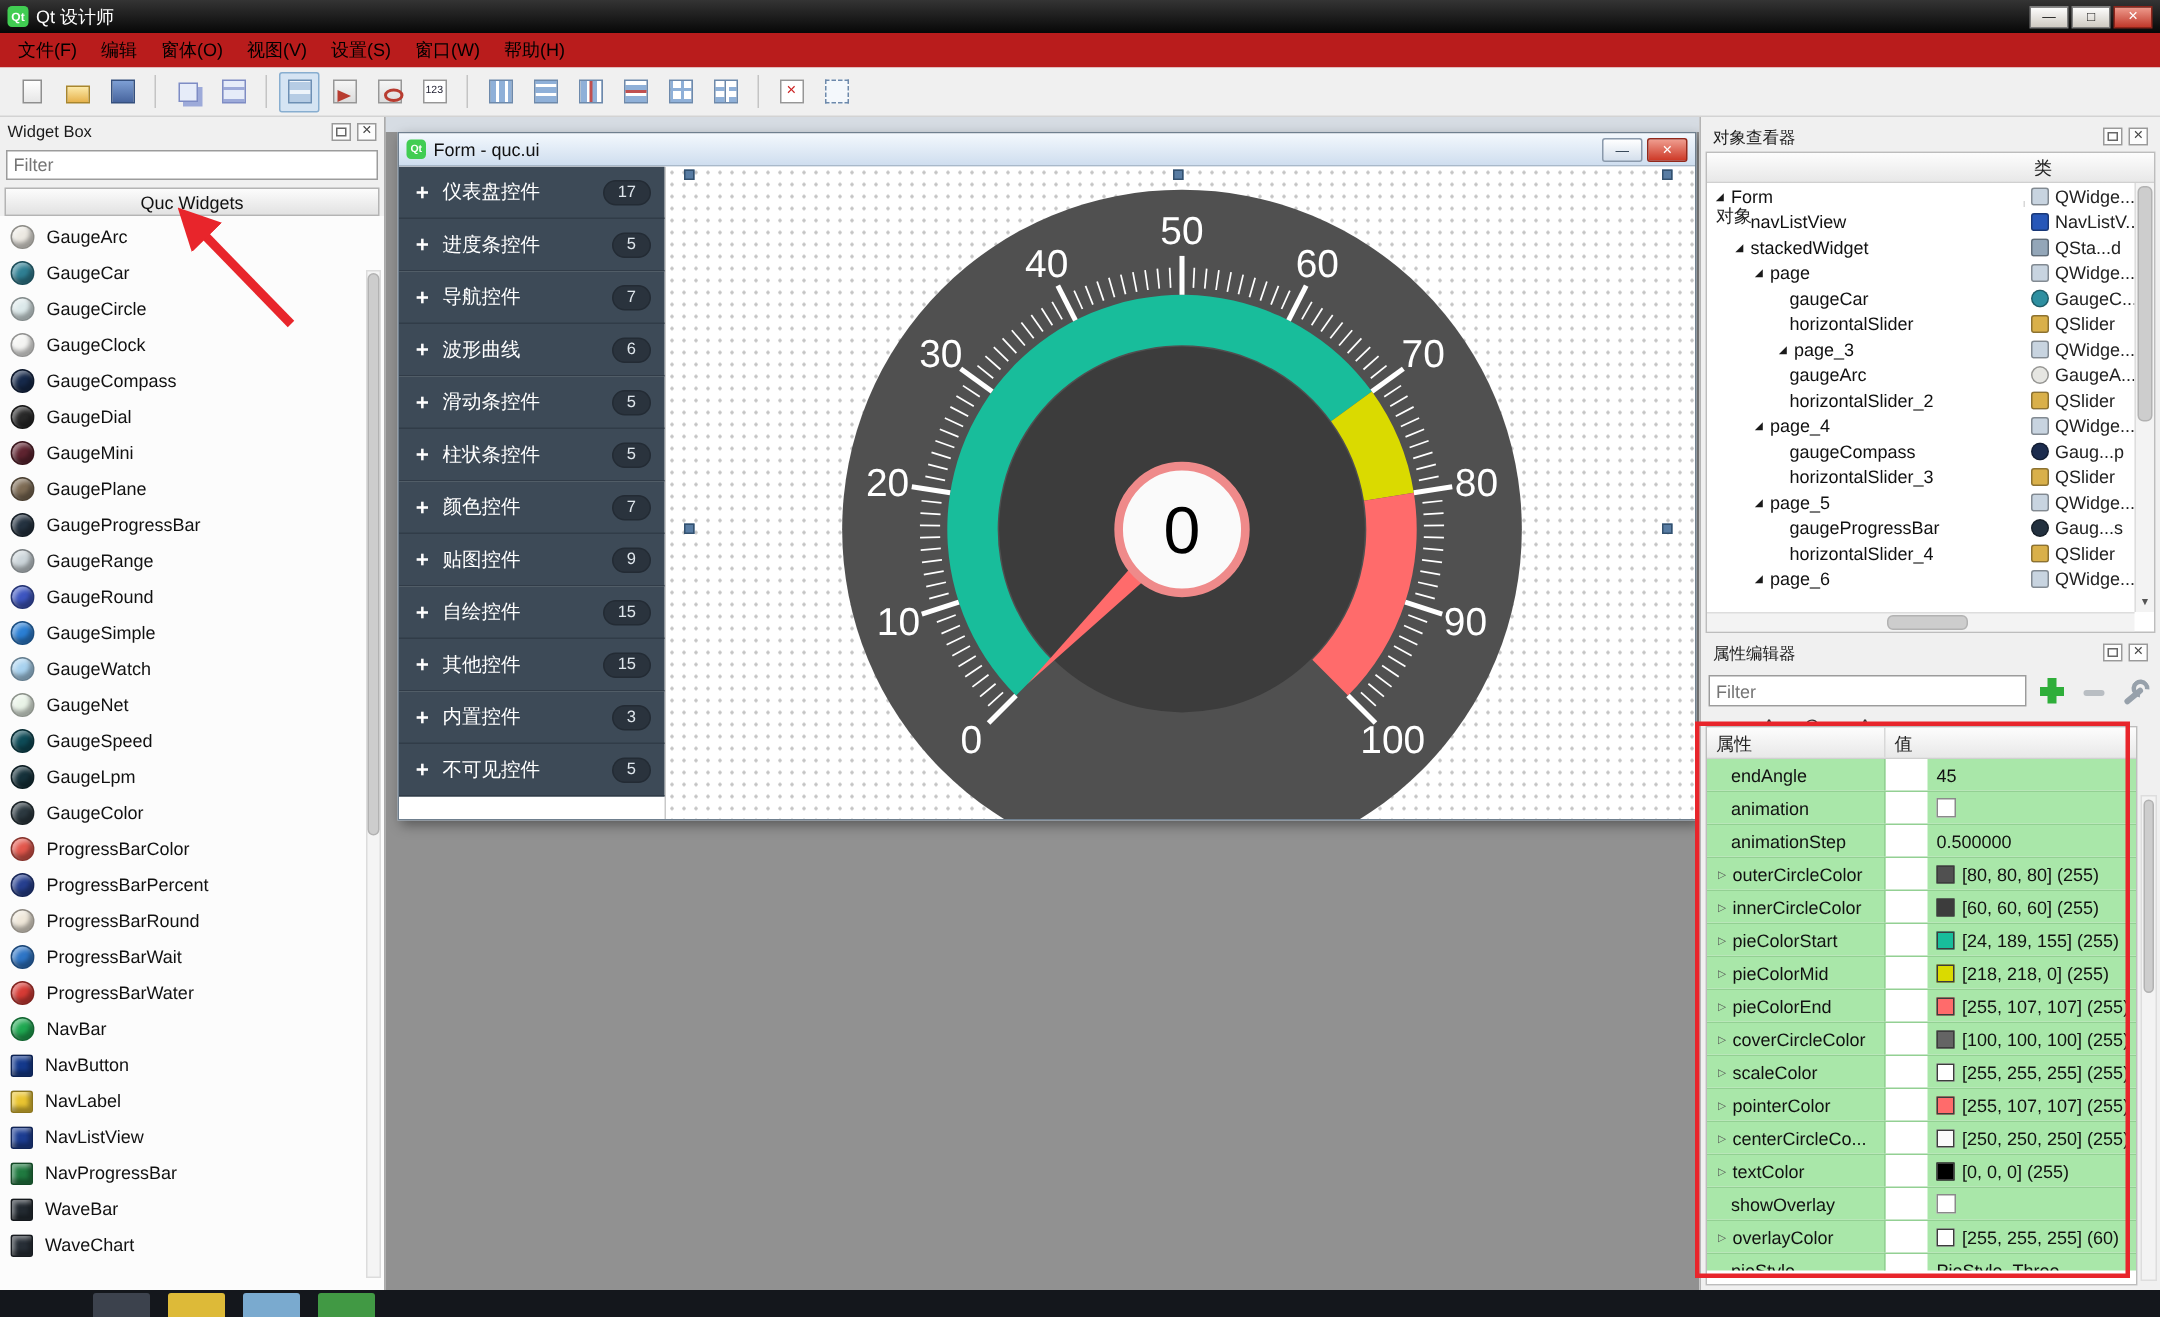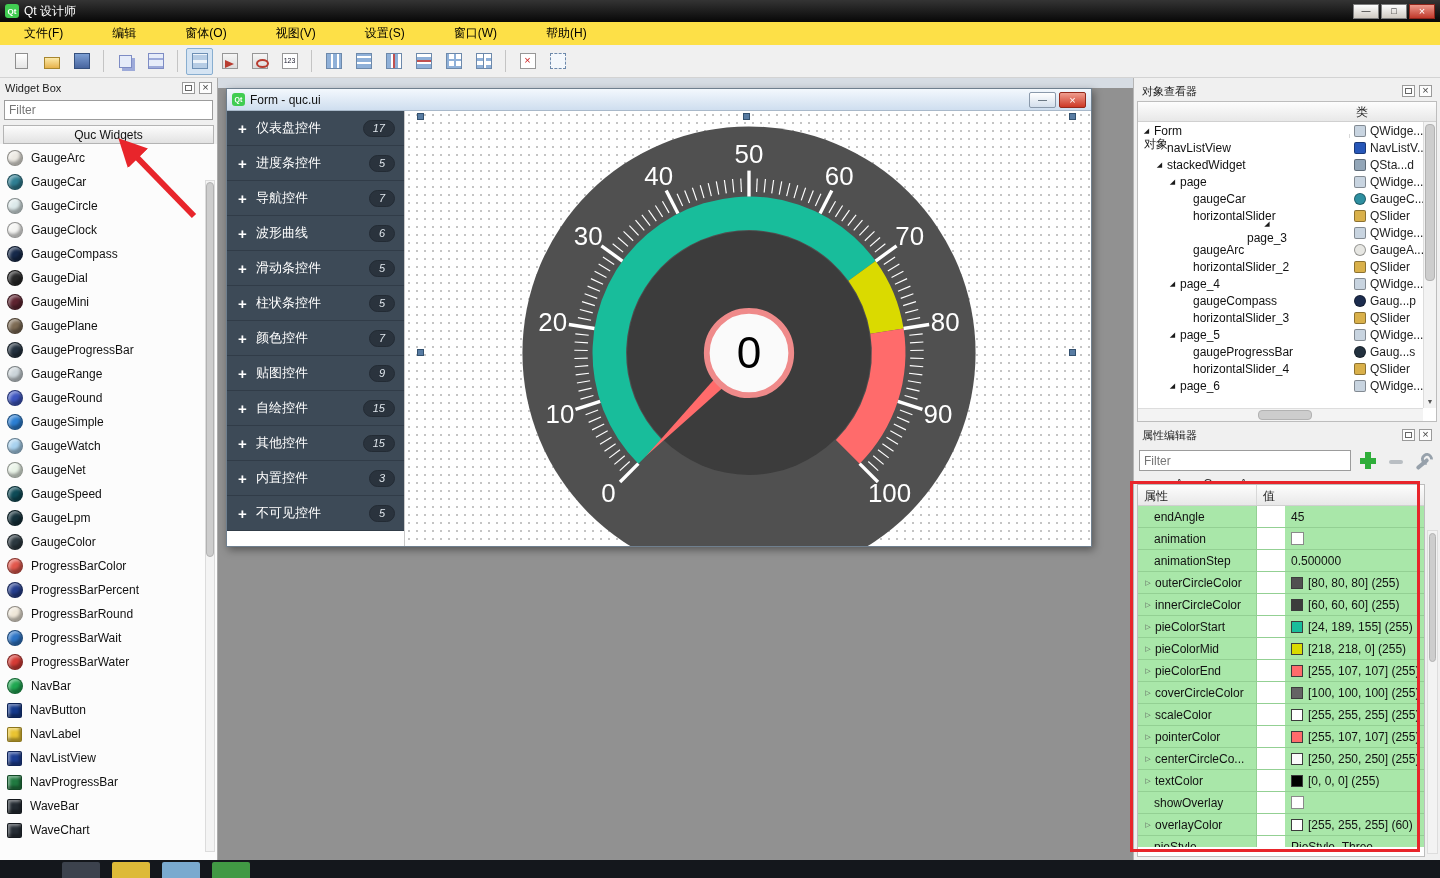--- a/index.html
+++ b/index.html
@@ -9,21 +9,21 @@
   
   .titlebar{height:22px;background:linear-gradient(#343434,#070707);display:flex;align-items:center;padding:0 5px;color:#fff;flex:none;}
   .qt-logo{width:14px;height:14px;border-radius:3px;background:#41cd52;color:#fff;font-size:8px;font-weight:bold;display:flex;align-items:center;justify-content:center;margin-right:5px;flex:none;}
   .qt-logo::before{content:'Qt';}
   .tb-title{font-size:12px;}
   .win-btns{margin-left:auto;display:flex;gap:2px;}
   .win-btn{width:26px;height:15px;background:linear-gradient(#fdfdfd,#cfcac2);border:1px solid #7d7d7d;display:flex;align-items:center;justify-content:center;font-size:9px;line-height:9px;color:#111;}
   .win-btn.close{background:linear-gradient(#ee9a8c,#c0392b);border-color:#8c241a;color:#fff;font-size:11px;}
 
   
-  .menubar{height:23px;background:#fde047;display:flex;align-items:center;padding:0 16px;flex:none;gap:33px;}
+  .menubar{height:23px;background:#b91c1c;display:flex;align-items:center;padding:0 4px;flex:none;}
   .menu-item{font-size:12px;padding:3px 8px;color:#000;}
   .toolbar{height:33px;background:#f0f0f0;display:flex;align-items:center;padding:0 8px;border-bottom:1px solid #d3d3d3;gap:3px;flex:none;}
   .tool{width:27px;height:27px;display:flex;align-items:center;justify-content:center;border:1px solid transparent;border-radius:2px;flex:none;}
   .tool.pressed{background:#d5e4f3;border-color:#88aed0;}
   .tool-sep{width:1px;height:22px;background:#c4c4c4;margin:0 5px;flex:none;}
   .ticon{width:16px;height:16px;position:relative;font-size:8px;text-align:center;color:#334;}
   .k-doc{width:13px;background:linear-gradient(#ffffff,#e6e6e6);border:1px solid #8f8f8f;}
   .k-folder{height:12px;margin-top:3px;background:linear-gradient(#fce9a8,#e6b24c);border:1px solid #a8862e;}
   .k-save{background:linear-gradient(#7d9fd4,#48659e);border:1px solid #35507e;}
   .k-cascade{width:13px;height:13px;background:#e6ecf9;border:1px solid #7e8cc4;box-shadow:3px 3px 0 #9daad9;}
@@ -44,21 +44,21 @@
   .k-form{background:repeating-linear-gradient(0deg,#8fb0d8 0 3px,#fff 3px 7px);border:1px solid #6d89ab;}
   .k-form::after{content:'';position:absolute;left:6px;top:0;width:2px;height:14px;background:#fff;border-left:1px solid #6d89ab;}
   .k-break{background:#fff;border:1px solid #979797;color:#c22;font-size:11px;line-height:13px;}
   .k-break::after{content:'×';}
   .k-adjust{border:1px dashed #6d89ab;background:#f4f8fc;}
 
   
   .main{flex:1;display:flex;overflow:hidden;}
 
   
-  .widgetbox{width:218px;flex:none;background:#f0f0f0;border-right:1px solid #ababab;display:flex;flex-direction:column;position:relative;}
+  .widgetbox{width:257px;flex:none;background:#f0f0f0;border-right:1px solid #ababab;display:flex;flex-direction:column;position:relative;}
   .panel-head{height:20px;display:flex;align-items:center;padding:0 5px;font-size:11px;color:#1a1a1a;flex:none;gap:4px;}
   .panel-title{flex:1;}
   .ph-btn{width:13px;height:12px;border:1px solid #9a9a9a;background:#fdfdfd;position:relative;flex:none;}
   .ph-float::before{content:'';position:absolute;left:2px;top:2px;right:2px;bottom:2px;border:1px solid #666;}
   .ph-close::before{content:'×';position:absolute;left:0;right:0;top:-2px;text-align:center;font-size:11px;color:#444;}
   .filter-input{margin:2px 4px;height:20px;border:1px solid #9c9c9c;font-size:12px;padding:0 4px;color:#333;background:#fff;flex:none;}
   .category{margin:3px 3px 0;height:19px;background:linear-gradient(#fcfcfc,#e2e2e2);border:1px solid #b4b4b4;font-size:12px;display:flex;align-items:center;justify-content:center;color:#111;flex:none;}
   .wlist{flex:1;background:#fcfcfc;overflow:hidden;padding:2px 0;}
   .witem{height:24px;display:flex;align-items:center;padding:0 7px;gap:8px;}
   .wicon{width:16px;height:16px;flex:none;border-radius:50%;border:1px solid rgba(0,0,0,.4);box-shadow:inset -2px -3px 3px rgba(0,0,0,.35),inset 2px 2px 3px rgba(255,255,255,.45);}
@@ -75,21 +75,21 @@
   .form-titlebar .qt-logo{width:13px;height:13px;font-size:7px;margin-right:0;}
   .form-title{font-size:12px;color:#111;}
   .fw-btns{margin-left:auto;display:flex;gap:3px;}
   .fw-btn{width:27px;height:16px;border:1px solid #8a99ab;border-radius:2px;background:linear-gradient(#ffffff,#d4dfec);display:flex;align-items:center;justify-content:center;font-size:9px;color:#234;}
   .fw-btn.close{background:linear-gradient(#ef9d8f,#cd3826);border-color:#93291c;color:#fff;font-size:11px;}
   .form-body{flex:1;display:flex;overflow:hidden;}
   .navlist{width:178px;flex:none;background:#fff;border-right:1px solid #c9c9c9;}
   .navitem{height:35px;background:#3d4a57;border-bottom:1px solid #313c48;display:flex;align-items:center;padding:0 9px;gap:7px;color:#fff;}
   .navplus{font-size:15px;font-weight:bold;width:13px;text-align:center;flex:none;}
   .navlabel{flex:1;font-size:13px;white-space:nowrap;overflow:hidden;}
-  .navbadge{background:#2a333d;border:1px solid #232b34;color:#dfe6ec;font-size:11px;line-height:15px;padding:0 9px;border-radius:9px;flex:none;font-style:italic;}
+  .navbadge{background:#2a333d;border:1px solid #232b34;color:#dfe6ec;font-size:11px;line-height:15px;padding:0 9px;border-radius:9px;flex:none;}
   .canvas{flex:1;position:relative;background-color:#fff;background-image:radial-gradient(#c4c4c4 1px,transparent 1.2px);background-size:8px 8px;overflow:hidden;}
   #gauge-svg{position:absolute;left:104px;top:2px;width:480px;height:480px;font-family:"DejaVu Sans",sans-serif;}
   .handle{position:absolute;width:7px;height:7px;background:#587ca3;border:1px solid #33516f;}
   .grip{position:absolute;left:12px;top:486px;width:15px;height:17px;background:#e9e9e9;border:1px solid #969696;}
   .grip::after{content:'';display:block;margin:3px 2px;height:4px;background:#cfcfcf;border:1px solid #9a9a9a;}
 
   
   .rightcol{width:307px;flex:none;background:#f0f0f0;border-left:1px solid #b5b5b5;display:flex;flex-direction:column;position:relative;}
   .inspector{height:344px;flex:none;display:flex;flex-direction:column;padding:3px 3px 0;}
   .oi-table{flex:1;background:#fff;border:1px solid #bdbdbd;position:relative;overflow:hidden;display:flex;flex-direction:column;}
@@ -637,21 +637,21 @@
                 <span class="ocell-obj" style="padding-left: 43px;">
                   <span class="indent-spacer"></span>
                   <span class="oname">horizontalSlider</span>
                 </span>
                 <span class="ocell-cls">
                   <span class="cicon" style="background: rgb(217, 176, 74);"></span>
                   <span class="cname">QSlider</span>
                 </span>
               </div>
               <div class="orow">
-                <span class="ocell-obj" style="padding-left: 46px; flex-direction: column;">
+                <span class="ocell-obj" style="padding-left: 46px;">
                   <span class="oarrow">◢</span>
                   <span class="oname">page_3</span>
                 </span>
                 <span class="ocell-cls">
                   <span class="cicon" style="background: rgb(200, 212, 224);"></span>
                   <span class="cname">QWidge...</span>
                 </span>
               </div>
               <div class="orow">
                 <span class="ocell-obj" style="padding-left: 43px;">

